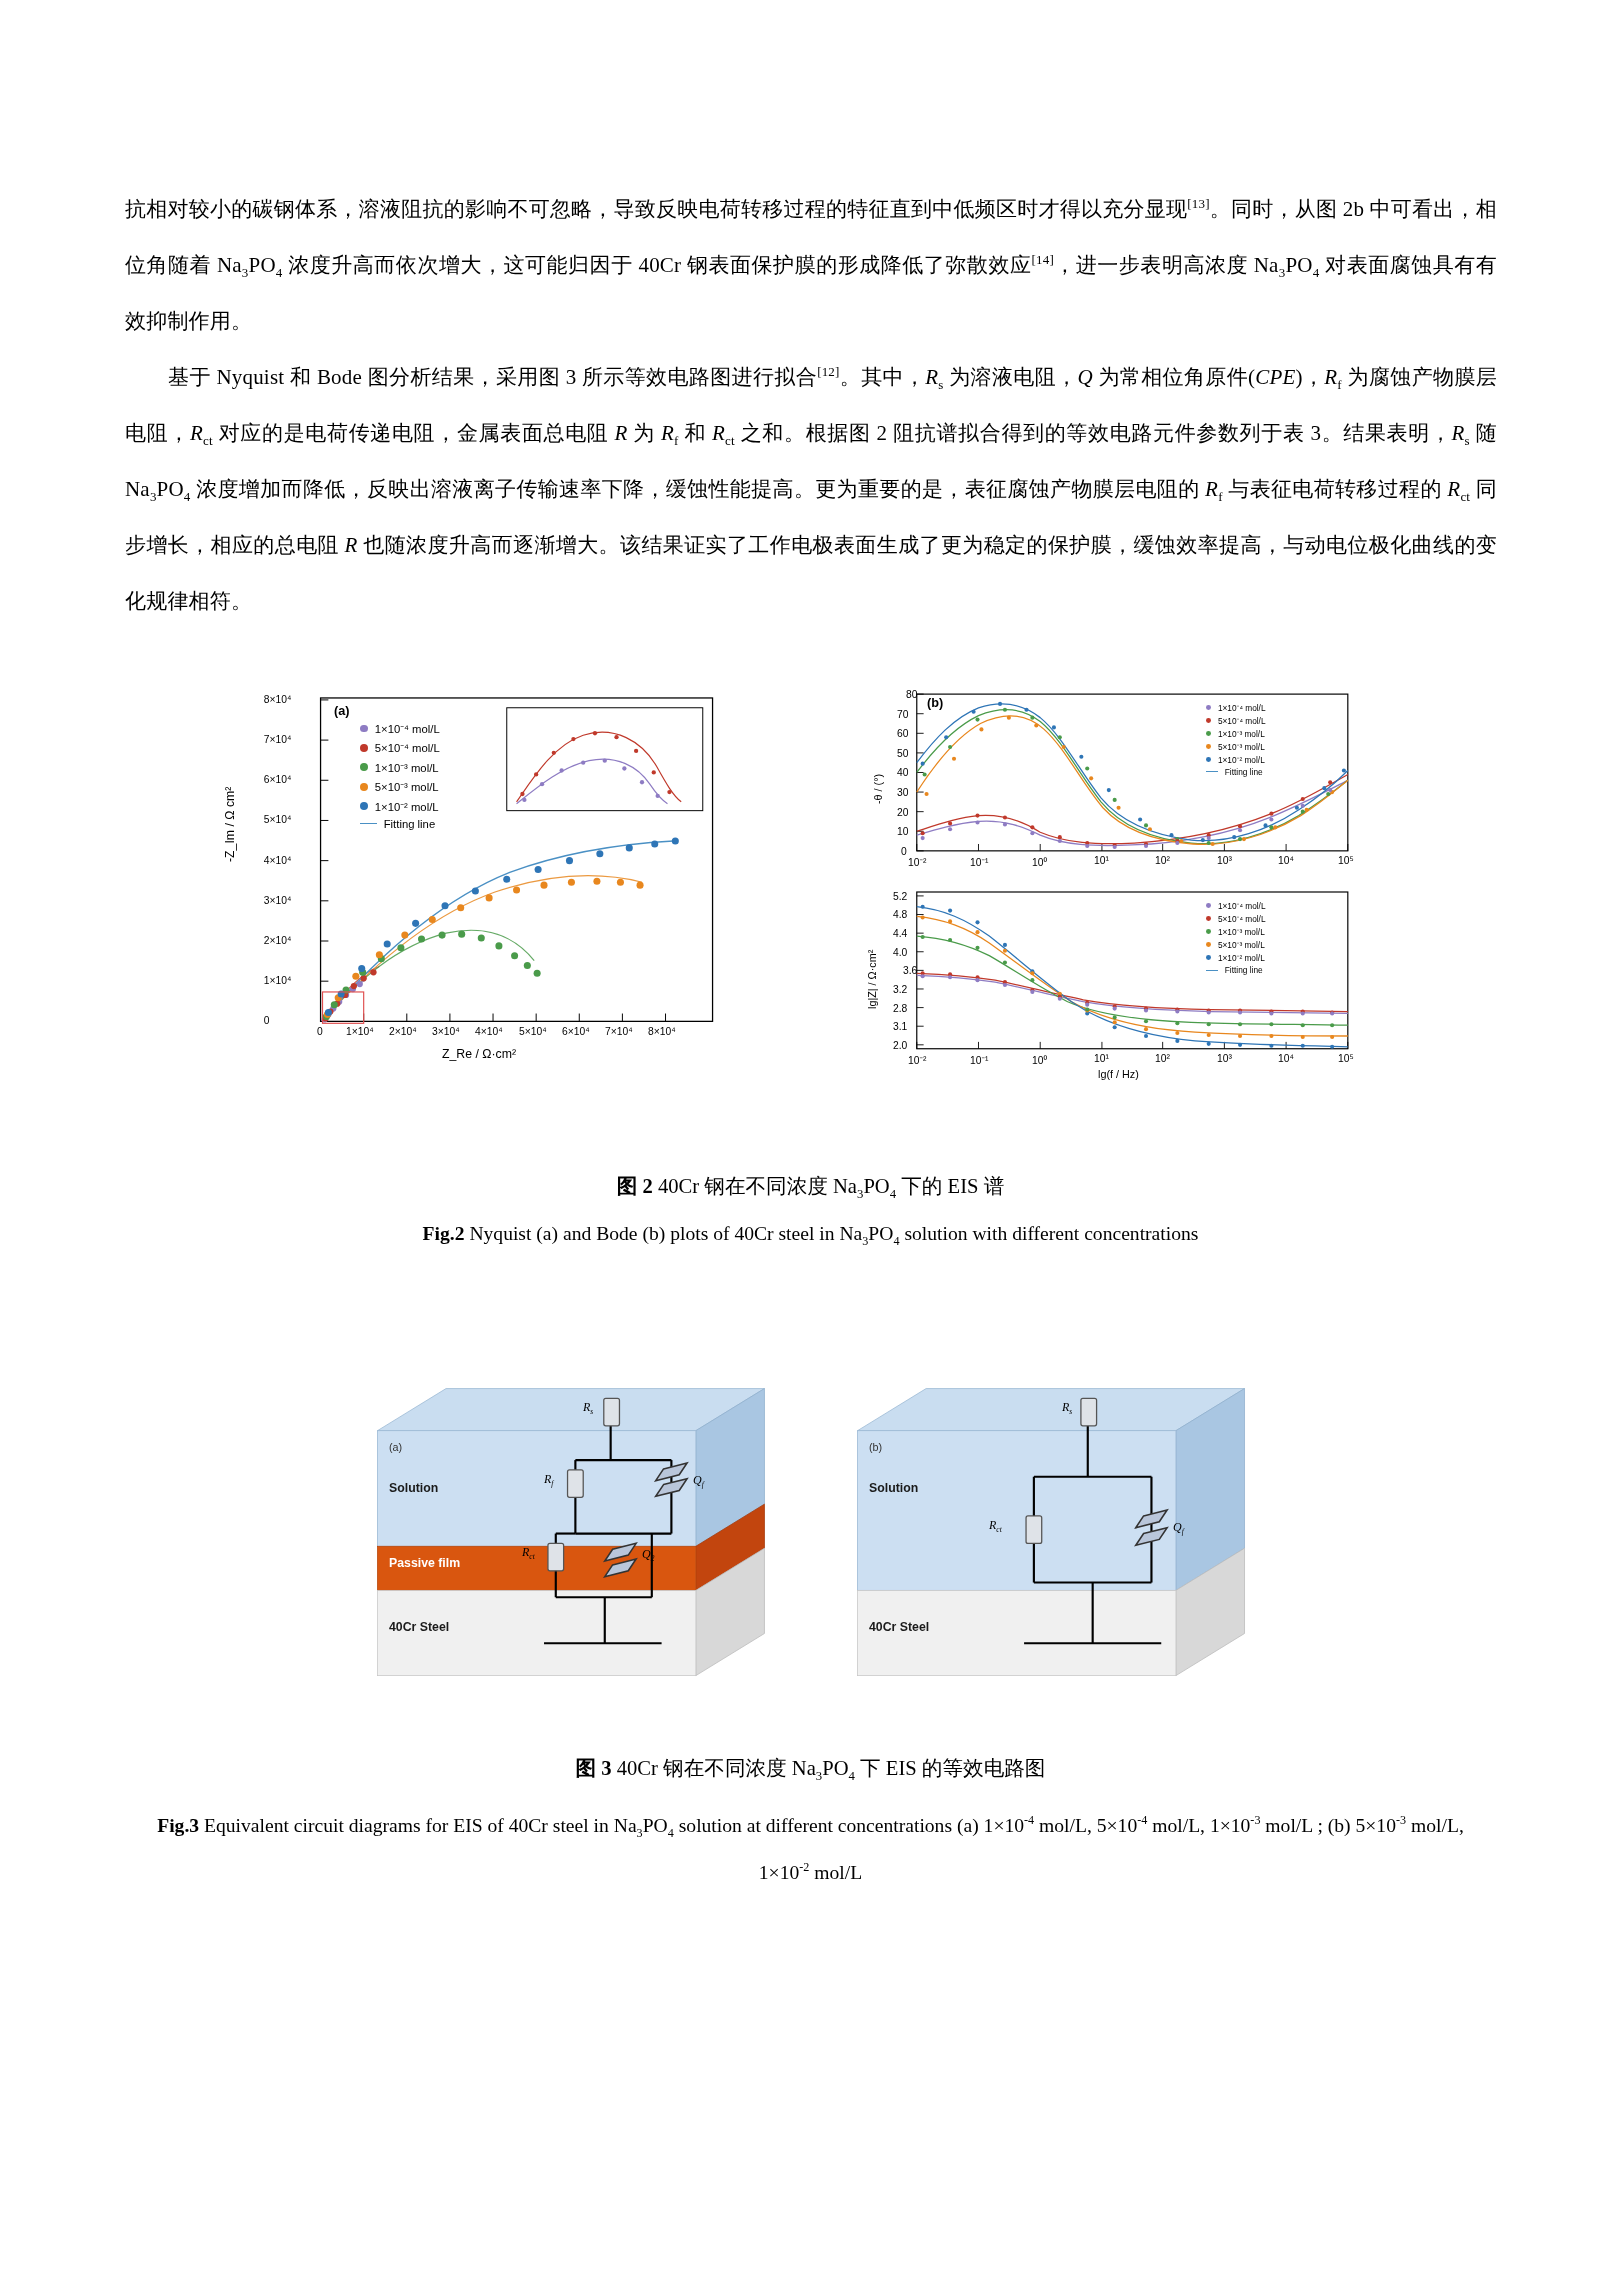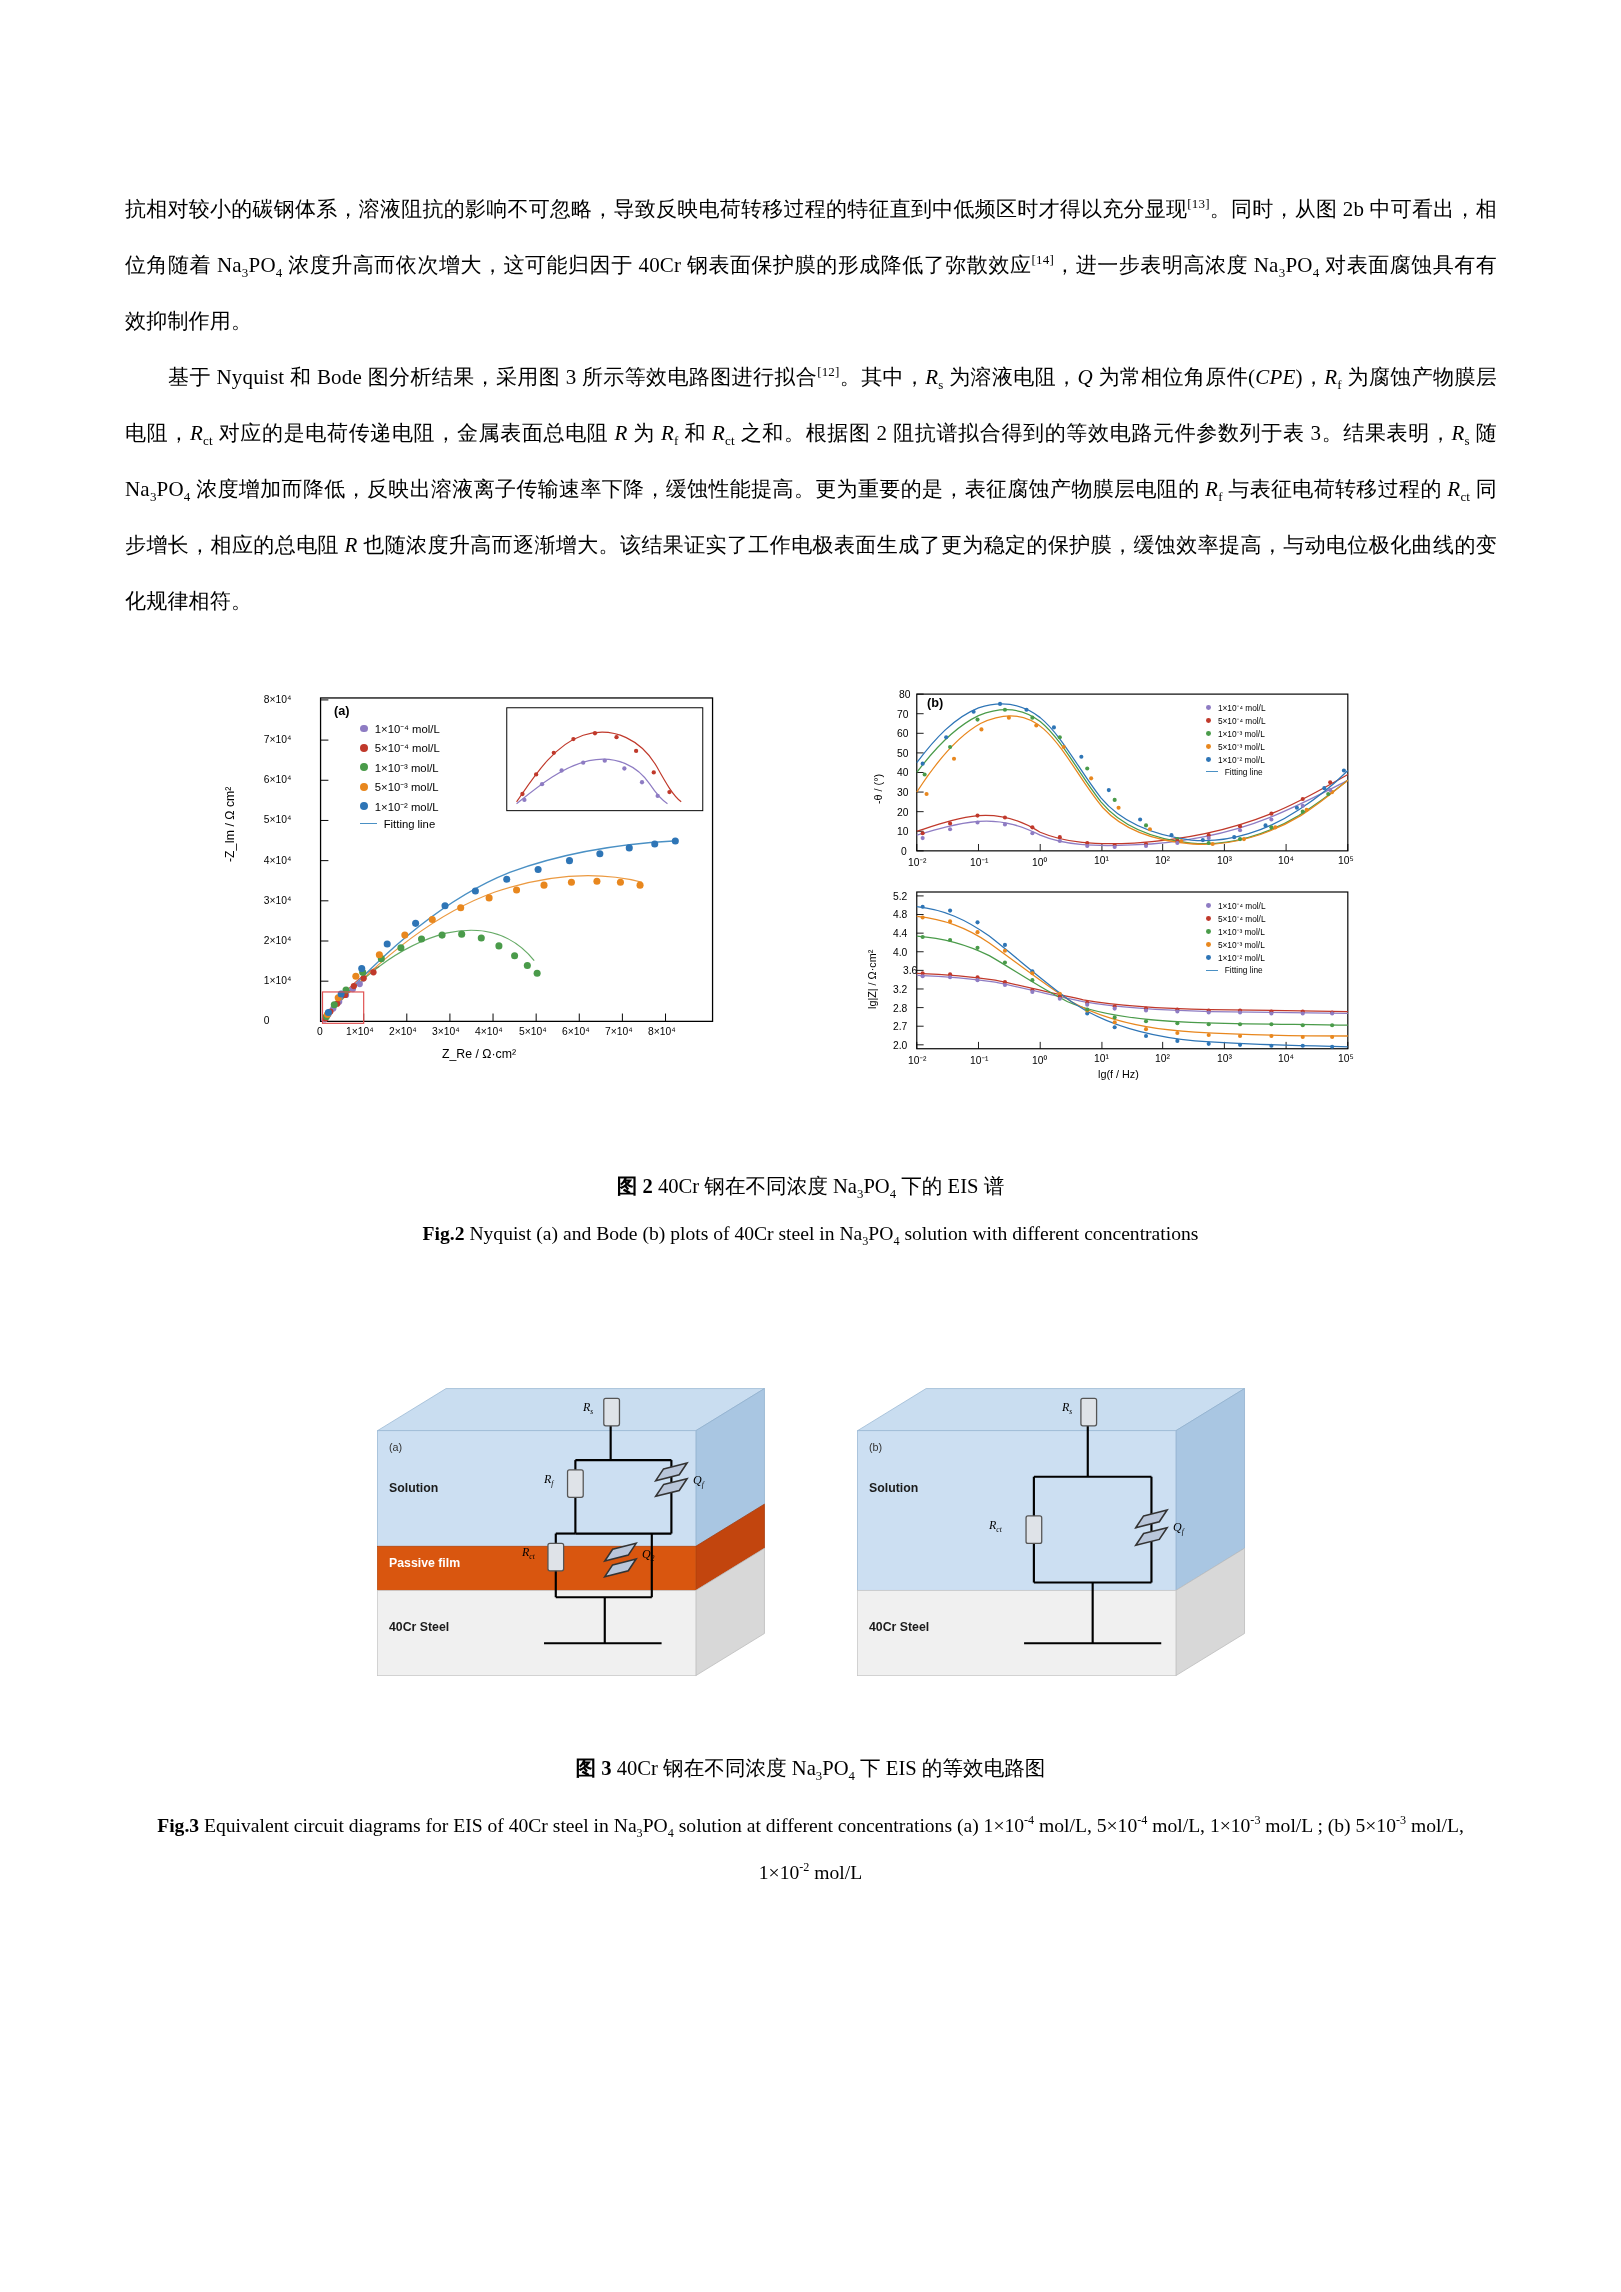--- a/index.html
+++ b/index.html
@@ -541,37 +541,37 @@
 
       
       <div class="ticklabel" style="left:43px;top:160px;">0</div>
       <div class="ticklabel" style="left:39px;top:140px;">10</div>
       <div class="ticklabel" style="left:39px;top:121px;">20</div>
       <div class="ticklabel" style="left:39px;top:101px;">30</div>
       <div class="ticklabel" style="left:39px;top:81px;">40</div>
       <div class="ticklabel" style="left:39px;top:62px;">50</div>
       <div class="ticklabel" style="left:39px;top:42px;">60</div>
       <div class="ticklabel" style="left:39px;top:22.5px;">70</div>
-      <div class="ticklabel" style="left:41px;top:2.9px;">80</div>
+      <div class="ticklabel" style="left:48px;top:2.9px;">80</div>
 
       
       <div class="ticklabel" style="left:50px;top:169px;">10⁻²</div>
       <div class="ticklabel" style="left:112px;top:169px;">10⁻¹</div>
       <div class="ticklabel" style="left:174px;top:169px;">10⁰</div>
       <div class="ticklabel" style="left:236px;top:169px;">10¹</div>
       <div class="ticklabel" style="left:297px;top:169px;">10²</div>
       <div class="ticklabel" style="left:359px;top:169px;">10³</div>
       <div class="ticklabel" style="left:420px;top:169px;">10⁴</div>
       <div class="ticklabel" style="left:480px;top:169px;">10⁵</div>
 
       <div class="axtitle" style="left:13.7px;top:118px;transform:rotate(-90deg);transform-origin:left top;white-space:nowrap;font-size:10.8px;">-θ / (°)</div>
 
       
       <div class="ticklabel" style="left:35px;top:354px;">2.0</div>
-      <div class="ticklabel" style="left:35px;top:335px;">2.7</div>
+      <div class="ticklabel" style="left:35px;top:335px;">3.1</div>
       <div class="ticklabel" style="left:35px;top:317px;">2.8</div>
       <div class="ticklabel" style="left:35px;top:298px;">3.2</div>
       <div class="ticklabel" style="left:24px;top:279px;margin-left:21px;">3.6</div>
       <div class="ticklabel" style="left:35px;top:261px;">4.0</div>
       <div class="ticklabel" style="left:35px;top:242px;">4.4</div>
       <div class="ticklabel" style="left:35px;top:223px;">4.8</div>
       <div class="ticklabel" style="left:35px;top:205px;">5.2</div>
 
       
       <div class="ticklabel" style="left:50px;top:367px;">10⁻²</div>

